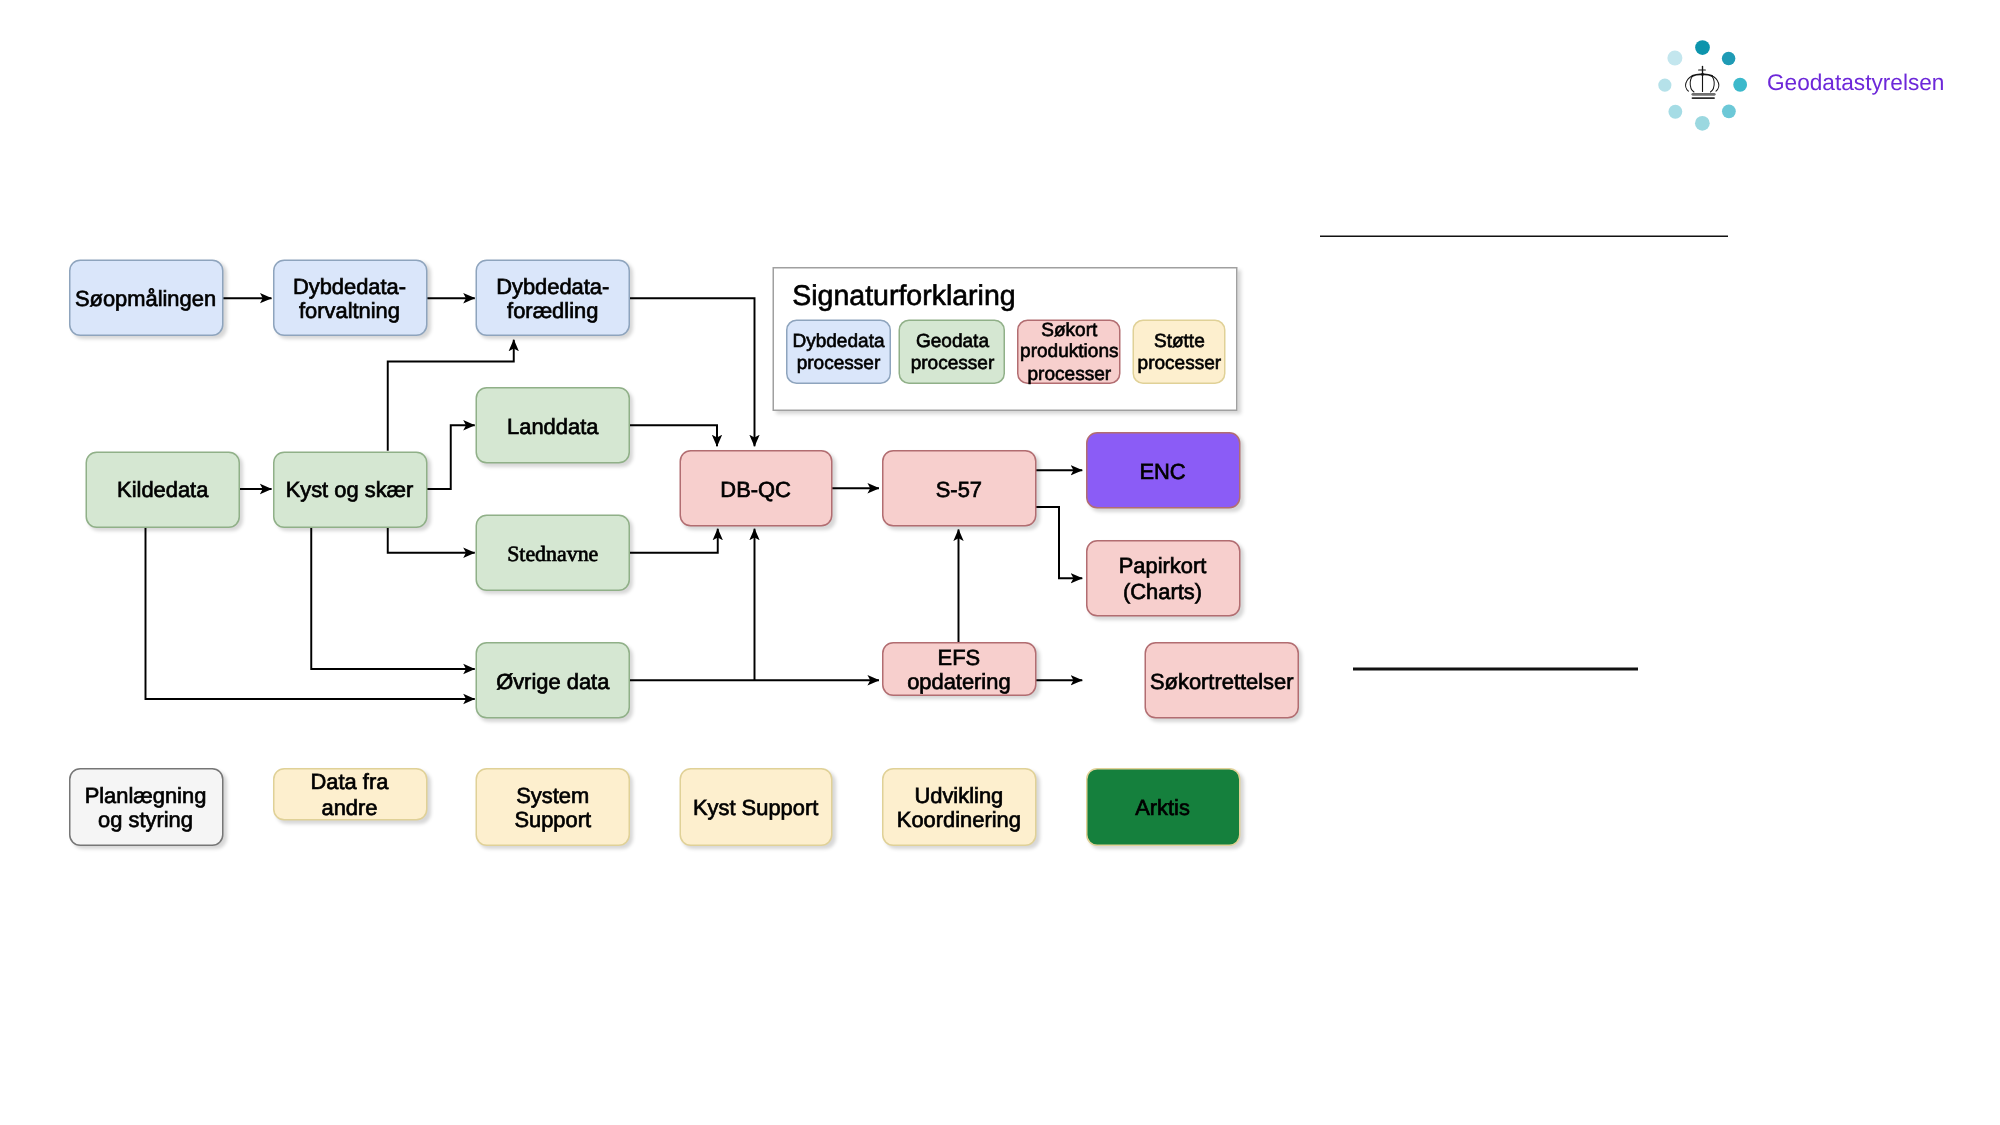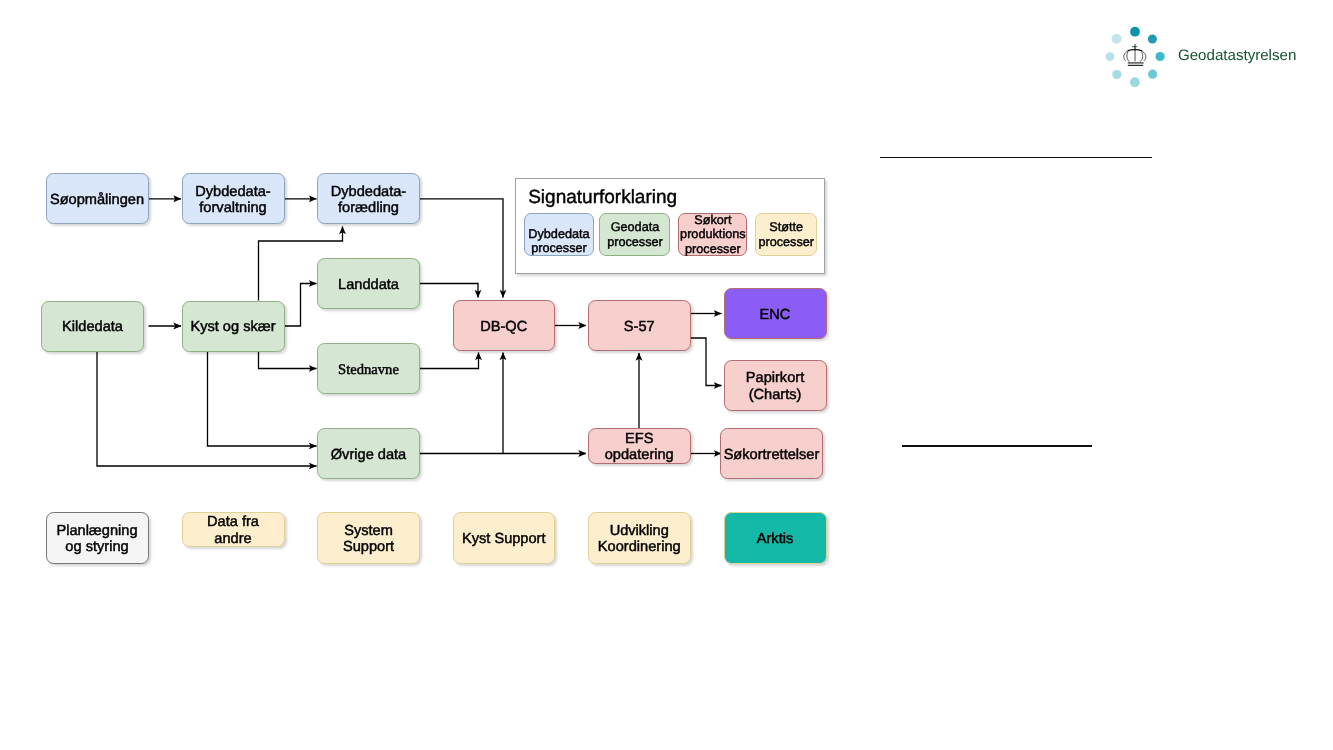--- a/index.html
+++ b/index.html
@@ -5,21 +5,21 @@
 <style>
   html,body{margin:0;padding:0;background:#ffffff;}
   body{width:1333px;height:750px;overflow:hidden;font-family:"Liberation Sans",sans-serif;
        -webkit-font-smoothing:antialiased;text-rendering:geometricPrecision;}
   #page{position:relative;width:1333px;height:750px;background:#fff;
         filter:blur(0px);}
 
   
   #logo{position:absolute;left:1101.4px;top:22.8px;width:215px;height:68px;}
   #logo-mark{position:absolute;left:0;top:0;width:68px;height:68px;}
-  #logo-text{position:absolute;left:76.6px;top:24.2px;font-size:15.1px;color:#14532d;
+  #logo-text{position:absolute;left:76.6px;top:24.2px;font-size:15.1px;color:#6d28d9;
              letter-spacing:0px;white-space:nowrap;}
 
   
   .rule{position:absolute;background:#111;}
 
   
   .node{position:absolute;box-sizing:border-box;border-radius:7.5px;
         border:1px solid #8d99a8;display:flex;align-items:center;justify-content:center;
         text-align:center;line-height:1.14;color:#000;font-size:14.6px;
         -webkit-text-stroke:0.45px #000;
@@ -120,21 +120,21 @@
   <div id="nodes">
       <div class="node blue" style="left: 45.5px; top: 173.3px; width: 103px; height: 51px; background: rgb(218, 230, 250); border-color: rgb(142, 164, 189);">
         <div>Søopmålingen</div>
       </div>
       <div class="node blue" style="left: 181.5px; top: 173.3px; width: 103px; height: 51px; background: rgb(218, 230, 250); border-color: rgb(142, 164, 189);">
         <div>Dybdedata-<br>forvaltning</div>
       </div>
       <div class="node blue" style="left: 317px; top: 173.3px; width: 103px; height: 51px; background: rgb(218, 230, 250); border-color: rgb(142, 164, 189);">
         <div>Dybdedata-<br>forædling</div>
       </div>
-      <div class="node green" style="left: 41px; top: 300.5px; width: 103px; height: 51px; background: rgb(213, 231, 210); border-color: rgb(144, 176, 136);">
+      <div class="node green" style="left: 57px; top: 300.5px; width: 103px; height: 51px; background: rgb(213, 231, 210); border-color: rgb(144, 176, 136);">
         <div>Kildedata</div>
       </div>
       <div class="node green" style="left: 181.5px; top: 300.5px; width: 103px; height: 51px; background: rgb(213, 231, 210); border-color: rgb(144, 176, 136);">
         <div>Kyst og skær</div>
       </div>
       <div class="node green" style="left: 317px; top: 258px; width: 103px; height: 51px; background: rgb(213, 231, 210); border-color: rgb(144, 176, 136); justify-content: center;">
         <div>Landdata</div>
       </div>
       <div class="node green" style="left: 317px; top: 343px; width: 103px; height: 51px; background: rgb(213, 231, 210); border-color: rgb(144, 176, 136); font-family: Liberation Serif, serif;">
         <div>Stednavne</div>
@@ -150,46 +150,46 @@
       </div>
       <div class="node pink" style="left: 723.5px; top: 288px; width: 103px; height: 51px; background: #8b5cf6; border-color: rgb(178, 109, 113);">
         <div>ENC</div>
       </div>
       <div class="node pink" style="left: 723.5px; top: 360px; width: 103px; height: 51px; background: rgb(247, 207, 205); border-color: rgb(178, 109, 113);">
         <div>Papirkort<br>(Charts)</div>
       </div>
       <div class="node pink" style="left: 588px; top: 428px; width: 102.5px; height: 36px; background: rgb(247, 207, 205); border-color: rgb(178, 109, 113);">
         <div>EFS<br>opdatering</div>
       </div>
-      <div class="node pink" style="left: 720px; top: 428px; width: 103px; height: 51px; background: rgb(247, 207, 205); border-color: rgb(178, 109, 113);">
+      <div class="node pink" style="left: 763px; top: 428px; width: 103px; height: 51px; background: rgb(247, 207, 205); border-color: rgb(178, 109, 113);">
         <div>Søkortrettelser</div>
       </div>
       <div class="node white" style="left: 45.5px; top: 512px; width: 103px; height: 51.5px; background: rgb(245, 245, 245); border-color: rgb(118, 118, 118);">
         <div>Planlægning<br>og styring</div>
       </div>
       <div class="node yellow" style="left: 181.5px; top: 512px; width: 103px; height: 35px; background: rgb(253, 239, 206); border-color: rgb(224, 209, 151);">
         <div>Data fra<br>andre</div>
       </div>
       <div class="node yellow" style="left: 317px; top: 512px; width: 103px; height: 51.5px; background: rgb(253, 239, 206); border-color: rgb(224, 209, 151);">
         <div>System<br>Support</div>
       </div>
       <div class="node yellow" style="left: 452.5px; top: 512px; width: 102.5px; height: 51.5px; background: rgb(253, 239, 206); border-color: rgb(224, 209, 151);">
         <div>Kyst Support</div>
       </div>
       <div class="node yellow" style="left: 588px; top: 512px; width: 102.5px; height: 51.5px; background: rgb(253, 239, 206); border-color: rgb(224, 209, 151);">
         <div>Udvikling<br>Koordinering</div>
       </div>
-      <div class="node yellow" style="left: 723.5px; top: 512px; width: 103px; height: 51.5px; background: #14b8a6; border-color: rgb(224, 209, 151);">
+      <div class="node yellow" style="left: 723.5px; top: 512px; width: 103px; height: 51.5px; background: #15803d; border-color: rgb(224, 209, 151);">
         <div>Arktis</div>
       </div>
     </div>
 
   <div id="legend">
     <div id="legend-title">Signaturforklaring</div>
-  <div class="lnode" style="left: 7.8px; top: 34.6px; width: 70px; height: 43px; background: rgb(218, 230, 250); border-color: rgb(142, 164, 189); align-items: flex-end;">
+  <div class="lnode" style="left: 7.8px; top: 34.6px; width: 70px; height: 43px; background: rgb(218, 230, 250); border-color: rgb(142, 164, 189);">
         <div>Dybdedata<br>processer</div>
       </div>
       <div class="lnode" style="left: 83.3px; top: 34.6px; width: 71px; height: 43px; background: rgb(213, 231, 210); border-color: rgb(144, 176, 136);">
         <div>Geodata<br>processer</div>
       </div>
       <div class="lnode" style="left: 162.1px; top: 34.1px; width: 69.2px; height: 43.5px; background: rgb(247, 207, 205); border-color: rgb(178, 109, 113);">
         <div>Søkort<br>produktions<br>processer</div>
       </div>
       <div class="lnode" style="left: 238.8px; top: 34.3px; width: 62.5px; height: 43.3px; background: rgb(253, 239, 206); border-color: rgb(224, 209, 151);">
         <div>Støtte<br>processer</div>

